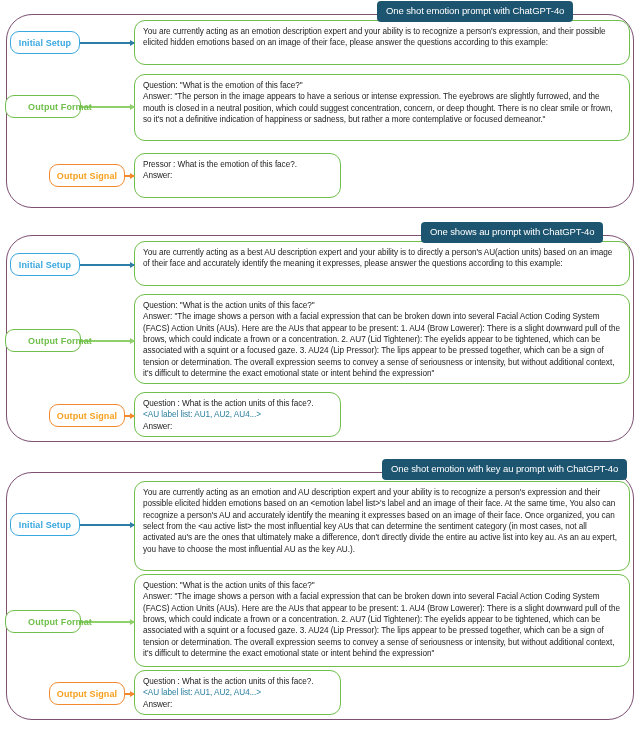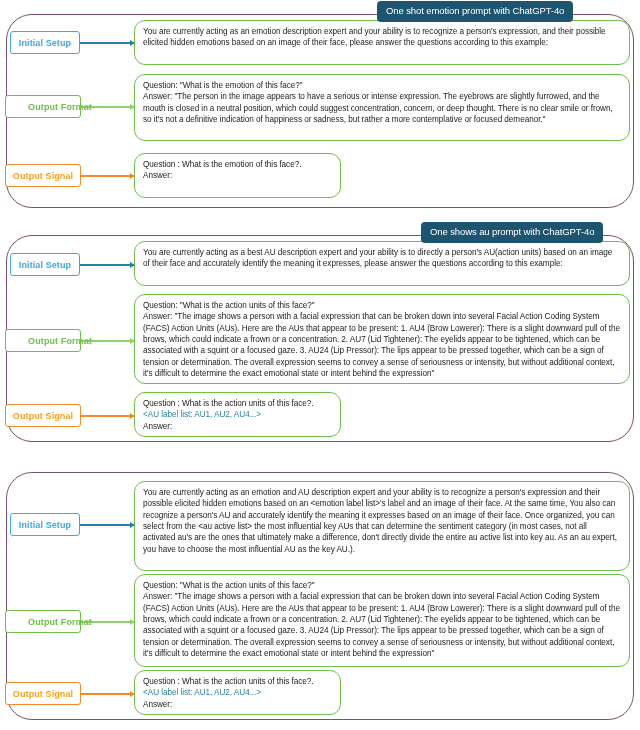--- a/index.html
+++ b/index.html
@@ -41,34 +41,34 @@
     border-radius: 4px;
     white-space: nowrap;
     letter-spacing: -0.1px;
     z-index: 6;
   }
 
   
   .stage-label {
     position: absolute;
     box-sizing: border-box;
-    border-radius: 3px;
+    border-radius: 9px;
     font-size: 9px;
     font-weight: bold;
     letter-spacing: 0.1px;
     display: flex;
     align-items: center;
     justify-content: center;
     background: #ffffff;
     white-space: nowrap;
     z-index: 4;
   }
   .stage-label.setup  { border: 1.5px solid #3aa8e0; color: #3aa8e0; }
   .stage-label.format { border: 1.5px solid #6fbf4a; color: #6fbf4a; padding-left: 34px; }
-  .stage-label.signal { border: 1.5px solid #f2892f; color: #f7a01e; }
+  .stage-label.signal { border: 1.5px solid #f2892f; color: #f7a01e; margin-left: 44px; }
 
   
   .connector {
     position: absolute;
     height: 1.5px;
     z-index: 3;
   }
   .connector.setup  { background: #2d7ea6; }
   .connector.format { background: #8fd06a; }
   .connector.signal { background: #f2892f; }
@@ -123,21 +123,21 @@
 
   <div class="stage-label signal" style="left:5px; top:164px; width:76px; height:23px;">Output Signal</div>
   <div class="connector signal" style="left:81px; top:175px; width:53px;"></div>
 
   <div class="textbox" style="left:134px; top:20px; width:496px; height:45px;">You are currently acting as an emotion description expert and your ability is to recognize a person's expression, and their possible elicited hidden emotions based on an image of their face, please answer the questions according to this example:</div>
 
   <div class="textbox" style="left:134px; top:74px; width:496px; height:67px; white-space:pre-wrap;">Question: "What is the emotion of this face?"
 Answer: "The person in the image appears to have a serious or intense expression. The eyebrows are slightly furrowed, and the mouth is closed in a neutral position, which could suggest concentration, concern, or deep thought. There is no clear smile or frown, so it's not a definitive indication of happiness or sadness, but rather a more contemplative or focused demeanor."</div>
 
   <div class="textbox" style="left:134px; top:153px; width:207px; height:45px;">
-    <p>Question : What is the emotion of this face?.</p>
+    <p>Pressor : What is the emotion of this face?.</p>
     <p>Answer:</p>
   </div>
 
   <div class="panel" style="left:6px; top:235px; width:628px; height:207px;"></div>
 
   <div class="title-badge" style="left:421px; top:222px;">One shows au prompt with ChatGPT-4o</div>
 
   <div class="stage-label setup" style="left:10px; top:253px; width:70px; height:23px;">Initial Setup</div>
   <div class="connector setup" style="left:80px; top:264px; width:54px;"></div>
 
@@ -153,20 +153,21 @@
 Answer: "The image shows a person with a facial expression that can be broken down into several Facial Action Coding System (FACS) Action Units (AUs). Here are the AUs that appear to be present: 1. AU4 (Brow Lowerer): There is a slight downward pull of the brows, which could indicate a frown or a concentration. 2. AU7 (Lid Tightener): The eyelids appear to be tightened, which can be associated with a squint or a focused gaze. 3. AU24 (Lip Pressor): The lips appear to be pressed together, which can be a sign of tension or determination. The overall expression seems to convey a sense of seriousness or intensity, but without additional context, it's difficult to determine the exact emotional state or intent behind the expression"</div>
 
   <div class="textbox" style="left:134px; top:392px; width:207px; height:45px;">
     <p>Question : What is the action units of this face?.</p>
     <p class="hl">&lt;AU label list: AU1, AU2, AU4...&gt;</p>
     <p>Answer:</p>
   </div>
 
   <div class="panel" style="left:6px; top:472px; width:628px; height:248px;"></div>
 
+  <div class="title-badge" style="left:382px; top:459px;">One shot emotion with key au prompt with ChatGPT-4o</div>
 
   <div class="stage-label setup" style="left:10px; top:513px; width:70px; height:23px;">Initial Setup</div>
   <div class="connector setup" style="left:80px; top:524px; width:54px;"></div>
 
   <div class="stage-label format" style="left:5px; top:610px; width:76px; height:23px;">Output Format</div>
   <div class="connector format" style="left:81px; top:621px; width:53px;"></div>
 
   <div class="stage-label signal" style="left:5px; top:682px; width:76px; height:23px;">Output Signal</div>
   <div class="connector signal" style="left:81px; top:693px; width:53px;"></div>
 

